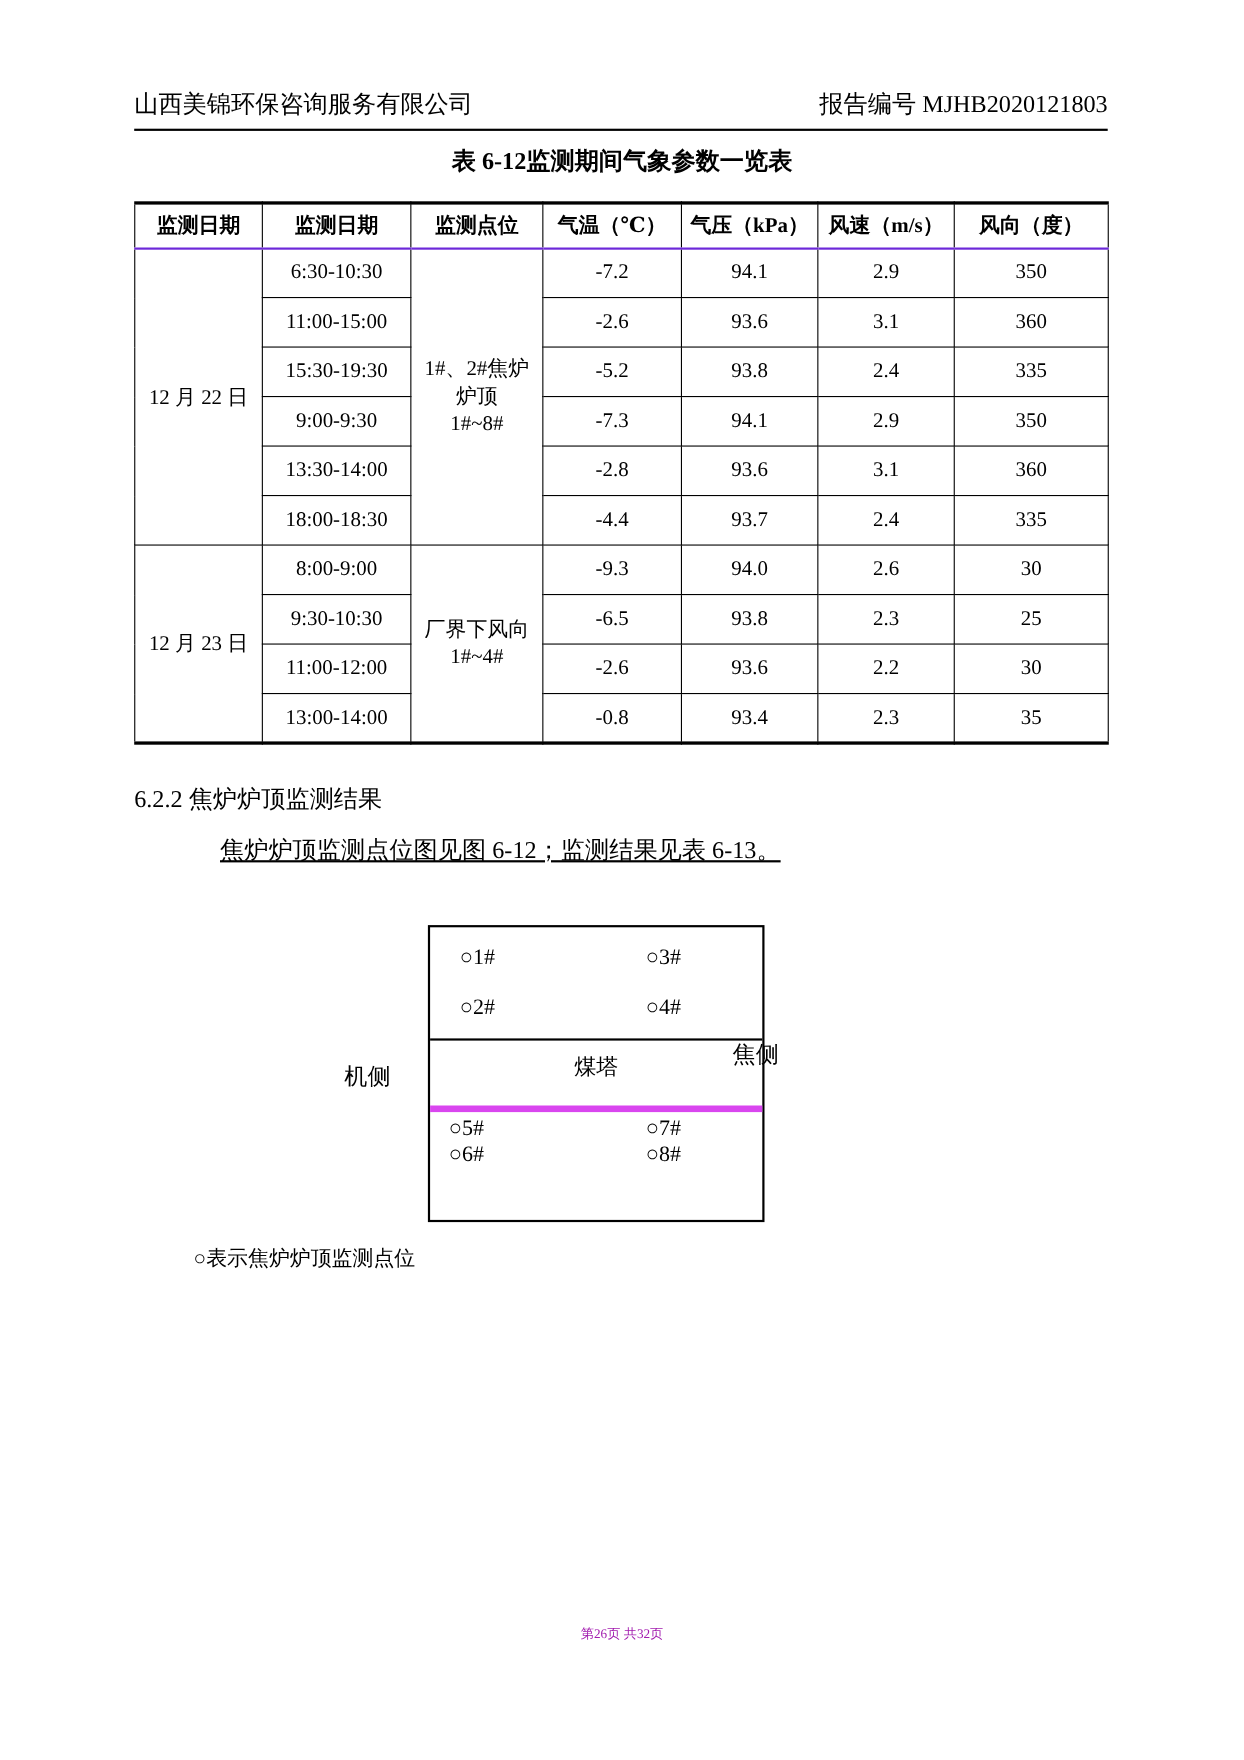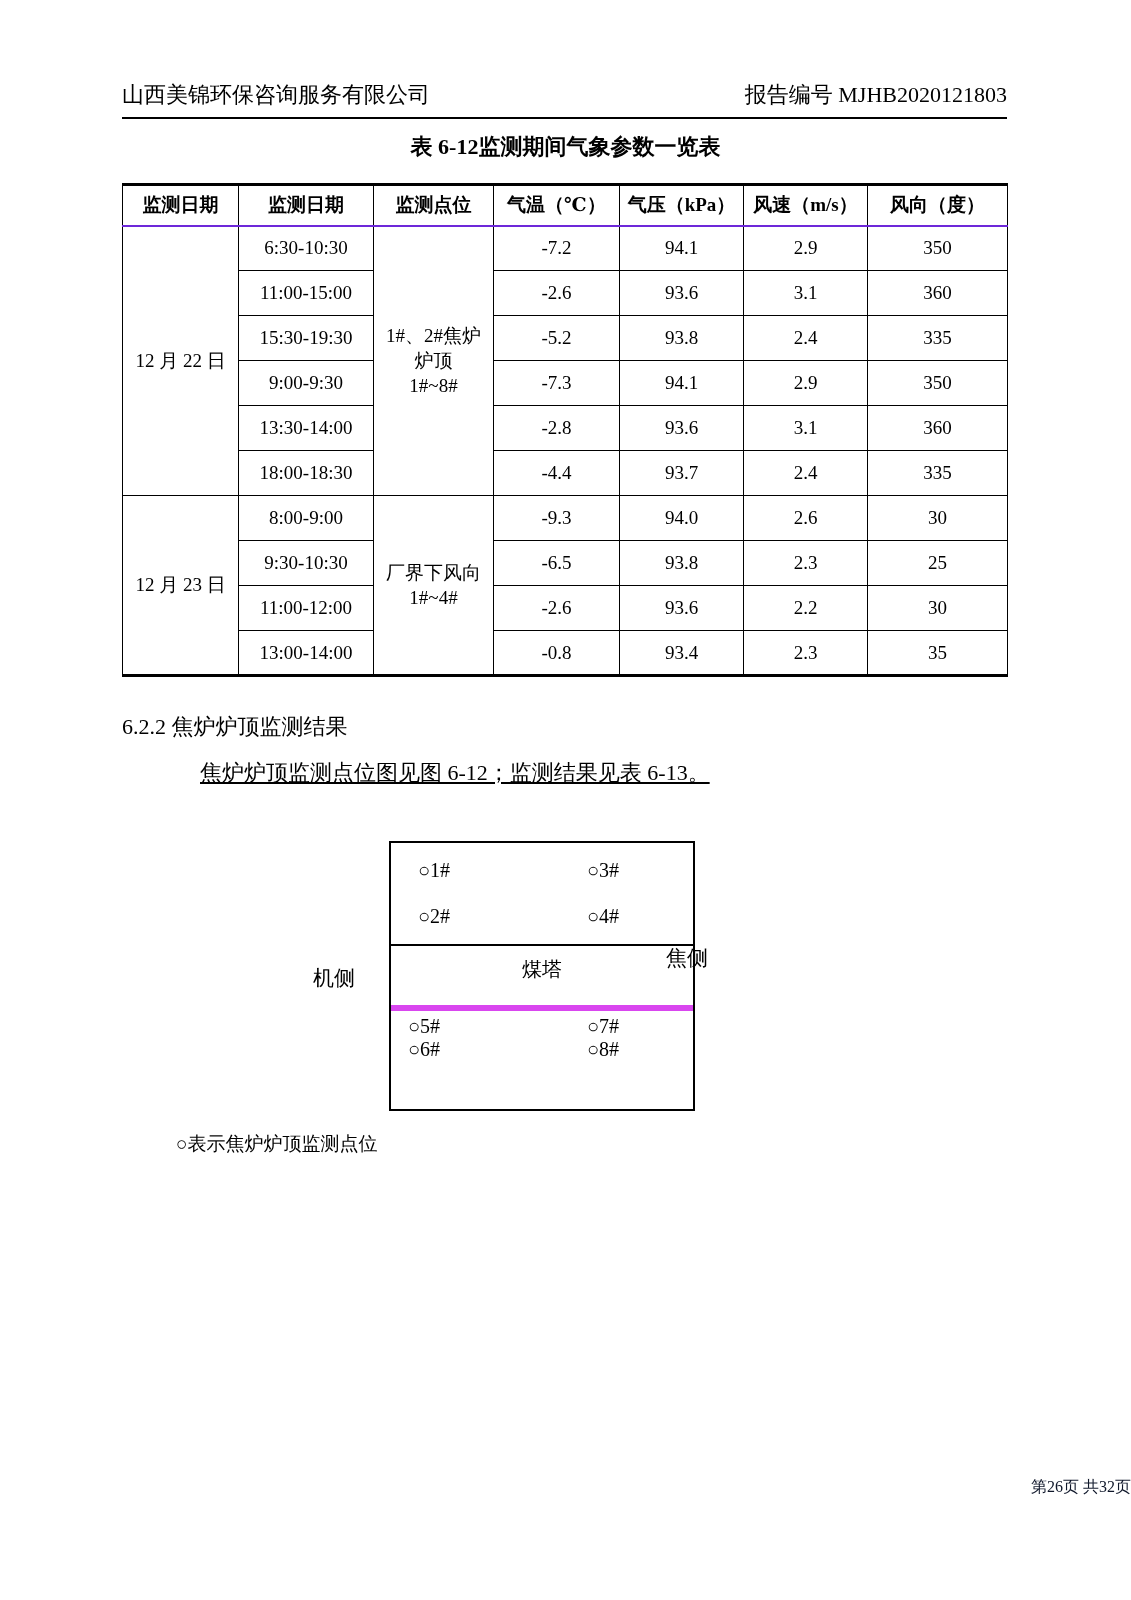--- a/index.html
+++ b/index.html
@@ -87,21 +87,21 @@
   .fig-legend { position: absolute; left: 176px; top: 1131px; font-size: 19px; }
   .fig-caption {
     position: absolute; left: 0; top: 1159px; width: 1131px;
     text-align: center; font-size: 21px; font-weight: bold;
   }
   .fig-caption .caption-label { margin-right: 45px; }
 
   
   .doc-footer {
     position: absolute; left: 0; top: 1477px; width: 1131px;
-    text-align: right; font-size: 16px; color: #0f172a;
+    text-align: center; font-size: 12px; color: #a21caf;
   }
 </style>
 </head>
 <body>
 
 <div class="page">
 
   <div class="doc-header">
     <span>山西美锦环保咨询服务有限公司</span>
     <span>报告编号 MJHB2020121803</span>

